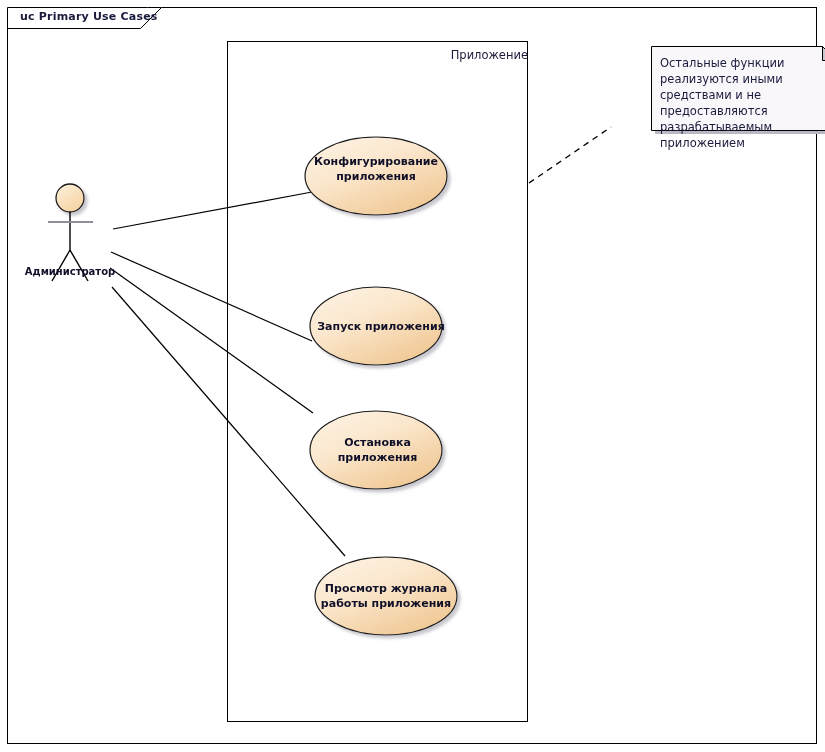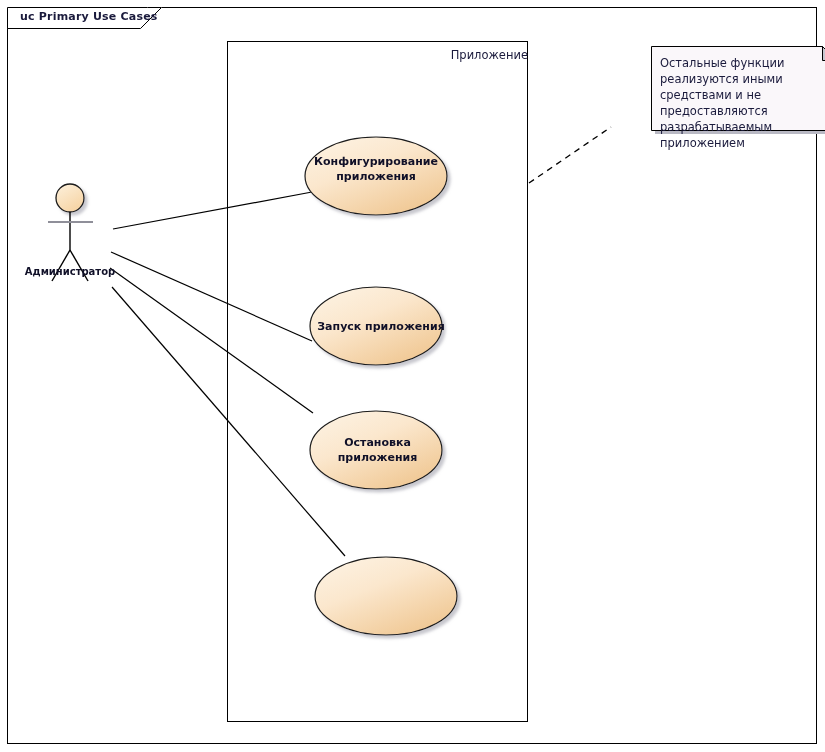--- a/index.html
+++ b/index.html
@@ -197,20 +197,24 @@
 
   <div class="uc-label" style="left:311px; top:319px; width:140px;">
     <div>Запуск приложения</div>
   </div>
 
   <div class="uc-label" style="left:311px; top:435px; width:133px;">
     <div>Остановка</div>
     <div>приложения</div>
   </div>
 
+  <div class="uc-label" style="left:316px; top:581px; width:140px;">
+    <div>Просмотр журнала</div>
+    <div>работы приложения</div>
+  </div>
 
   <div id="actor-label">Администратор</div>
 
   <div id="note">
     <div id="note-shadow"></div>
     <svg id="note-body" width="186" height="85" viewBox="0 0 186 85">
       <path d="M0.5,0.5 L171.5,0.5 L185.5,14.5 L185.5,84.5 L0.5,84.5 Z" fill="#faf7fa" stroke="#000000" stroke-width="1"></path>
       <path d="M171.5,0.5 L171.5,14.5 L185.5,14.5 Z" fill="#c8c8d0" stroke="#000000" stroke-width="1"></path>
     </svg>
     <div id="note-text">Остальные функции реализуются иными средствами и не предоставляются разрабатываемым приложением</div>

